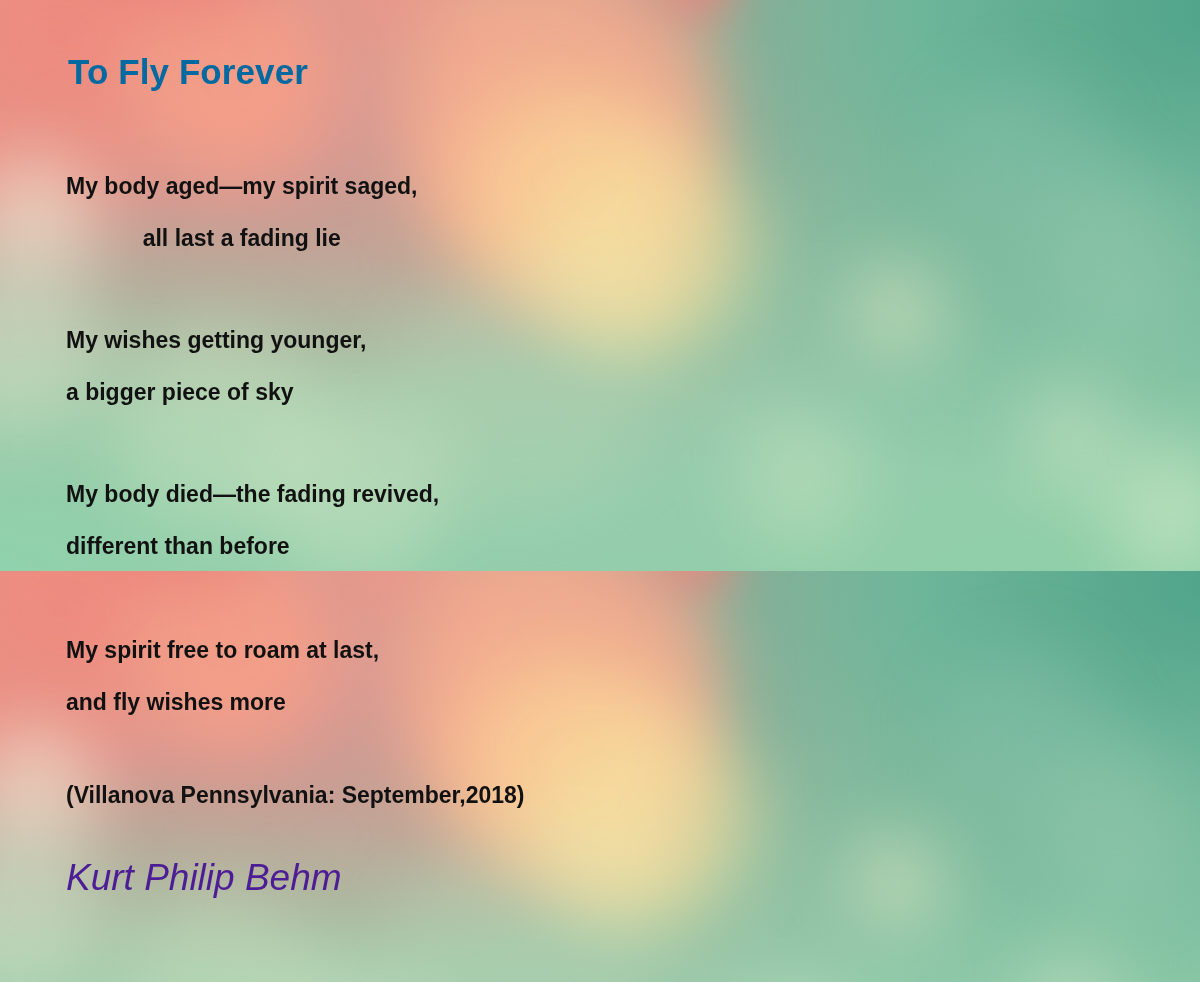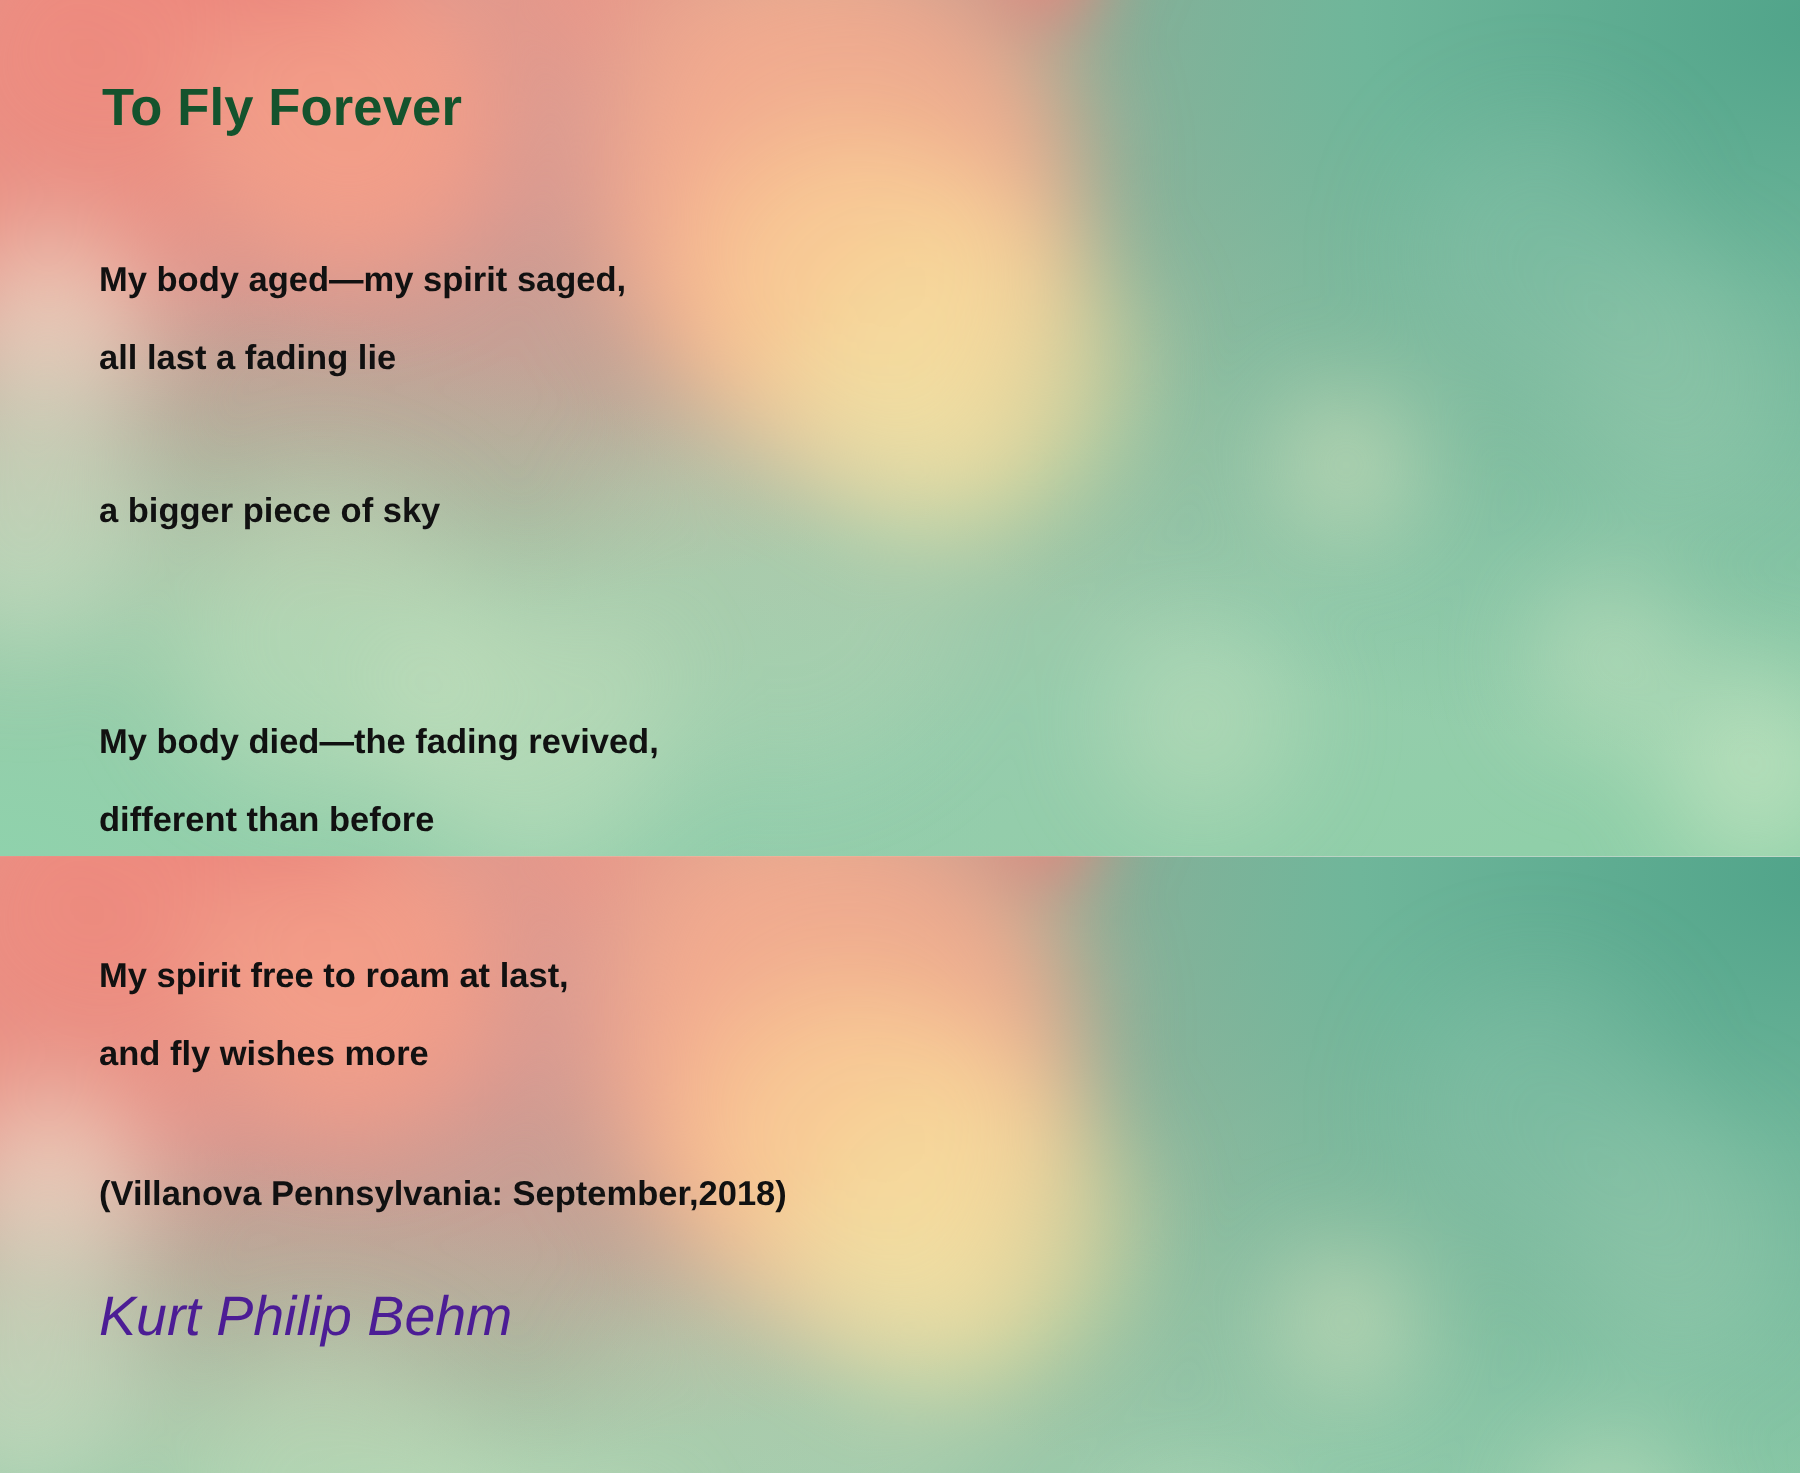--- a/index.html
+++ b/index.html
@@ -69,39 +69,39 @@
     width: 1200px;
     height: 982px;
   }
 
   .poem-title {
     position: absolute;
     left: 68px;
     top: 52px;
     font-size: 35px;
     font-weight: bold;
-    color: #14532d;
+    color: #0369a1;
     letter-spacing: 0.1px;
     white-space: nowrap;
   }
 
   .stanza {
     position: absolute;
     left: 66px;
     white-space: nowrap;
   }
   .line {
     font-size: 23px;
     font-weight: bold;
     color: #111111;
     line-height: 52px;
     white-space: nowrap;
   }
 
-  .stanza.s1 { top: 160px; }
+  .stanza.s1 { top: 160px; text-align: center; }
   .stanza.s2 { top: 314px; }
   .stanza.s3 { top: 468px; }
   .stanza.s4 { top: 624px; }
 
   .place-line {
     position: absolute;
     left: 66px;
     top: 782px;
     font-size: 23px;
     font-weight: bold;
@@ -199,20 +199,21 @@
   <div class="poem-text">
 
     <div class="poem-title">To Fly Forever</div>
 
     <div class="stanza s1">
       <div class="line">My body aged—my spirit saged,</div>
       <div class="line">all last a fading lie</div>
     </div>
 
     <div class="stanza s2">
+      <div class="line">My wishes getting younger,</div>
       <div class="line">a bigger piece of sky</div>
     </div>
 
     <div class="stanza s3">
       <div class="line">My body died—the fading revived,</div>
       <div class="line">different than before</div>
     </div>
 
     <div class="stanza s4">
       <div class="line">My spirit free to roam at last,</div>

